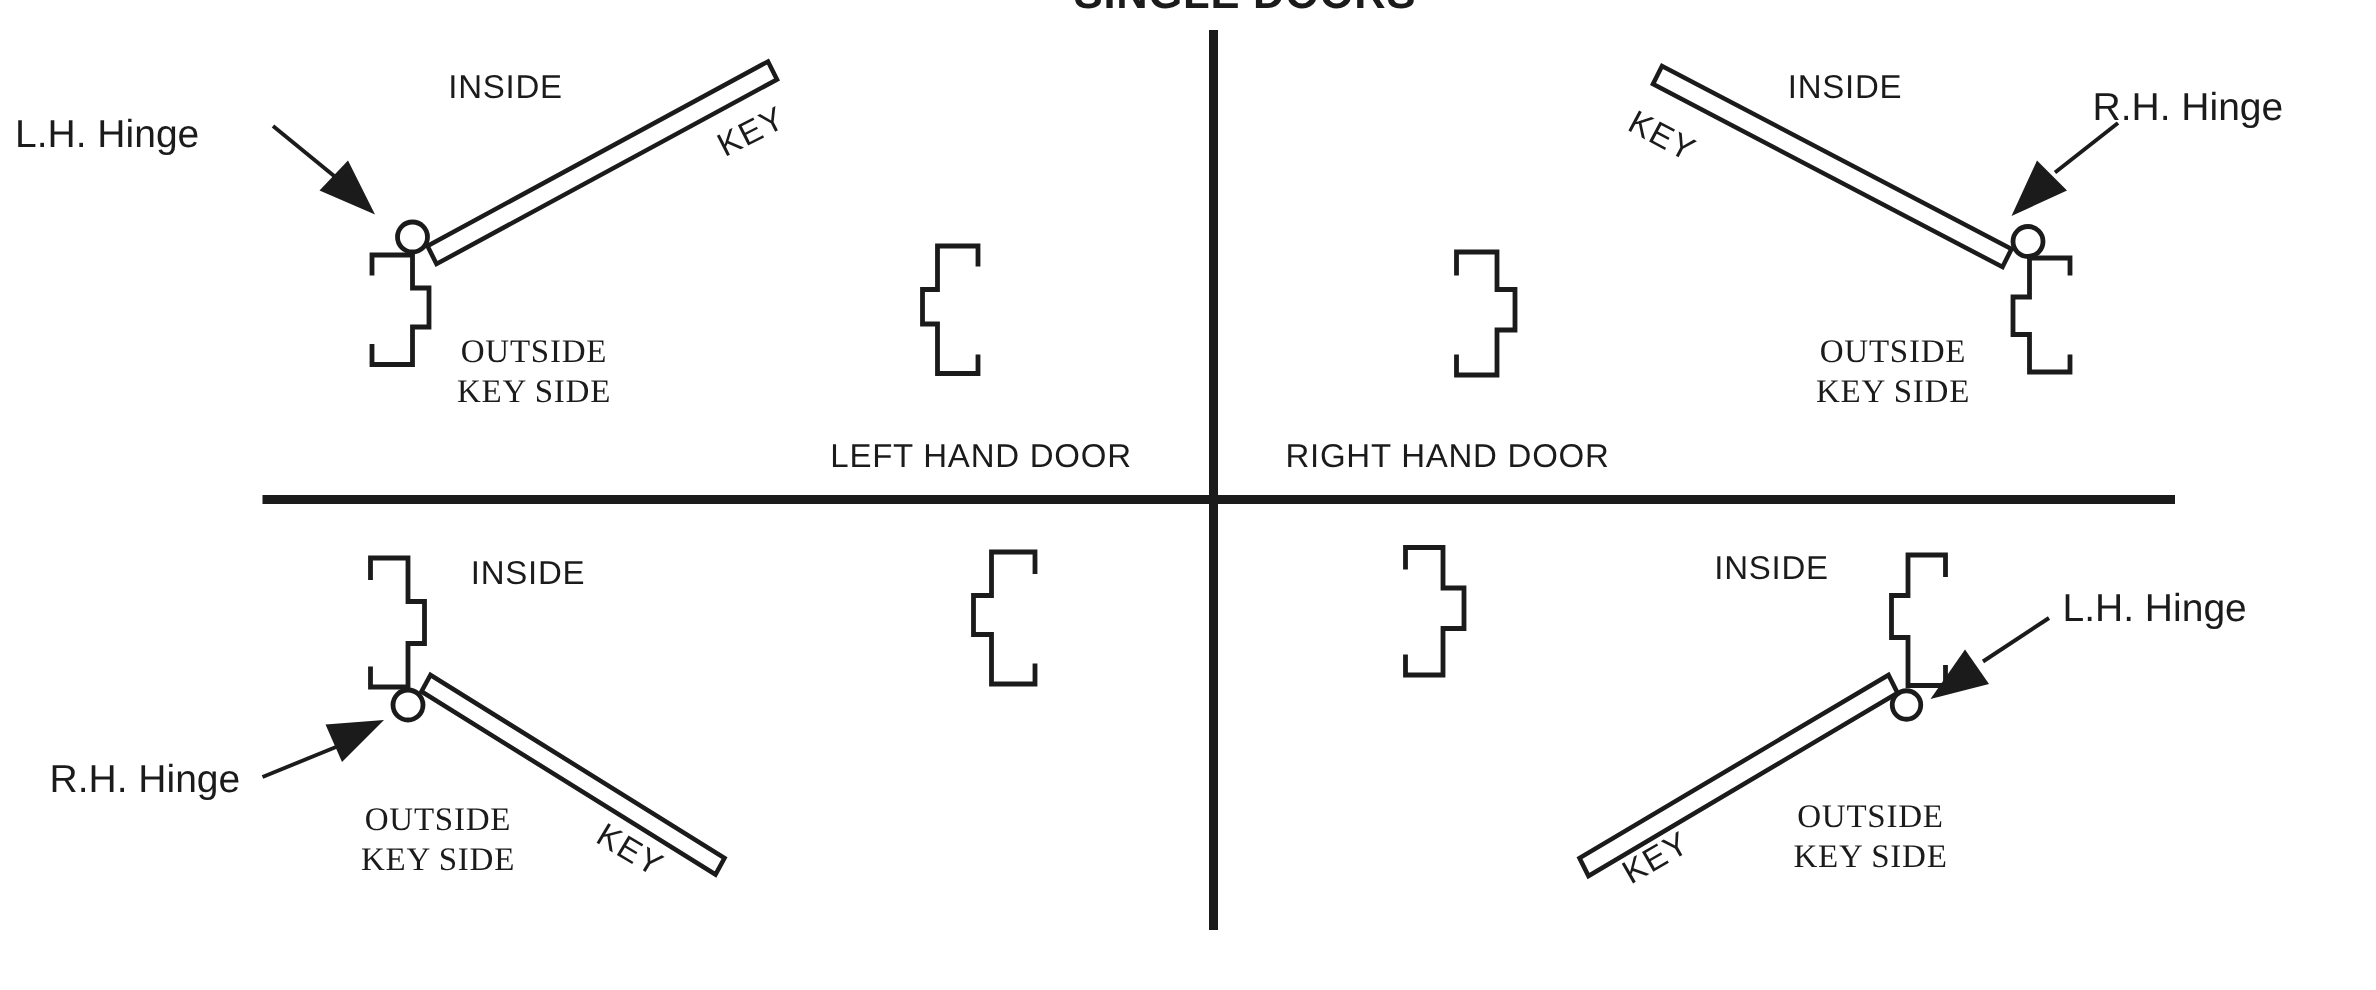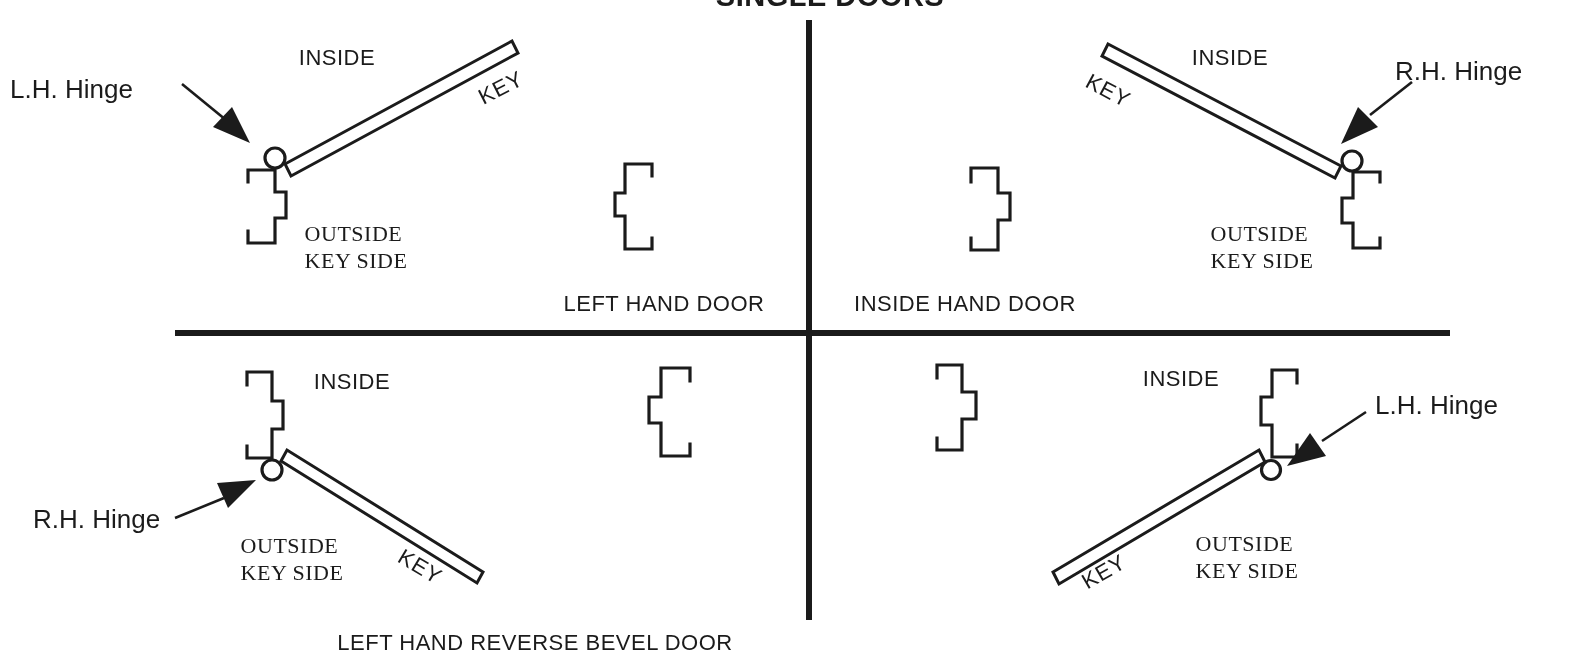--- a/index.html
+++ b/index.html
@@ -3,21 +3,21 @@
 <meta charset="utf-8">
 <style>
   html,body{margin:0;padding:0;background:#fff;}
   #stage{
     position:relative;width:1584px;height:660px;overflow:hidden;
     background:#ffffff;color:#1b1b1b;
     font-family:"Liberation Sans", sans-serif;
   }
   .lbl{position:absolute;white-space:nowrap;color:#1b1b1b;}
   .caps{font-size:22px;letter-spacing:0.5px;}
-  .center{transform:translateX(-50%);text-align:left;}
+  .center{transform:translateX(-50%);text-align:center;}
   .hinge-lbl{font-size:26px;}
   .key-lbl{font-size:22px;letter-spacing:1px;transform:translate(-50%,-50%);}
   .outside-block{line-height:27px;font-family:Liberation Serif, serif;}
   .title{font-size:29px;font-weight:700;letter-spacing:0.5px;}
   svg{position:absolute;left:0;top:0;}
   .stroke{fill:none;stroke:#1b1b1b;stroke-width:3.2;stroke-linejoin:miter;stroke-linecap:square;}
   .leaf{fill:#ffffff;stroke:#1b1b1b;stroke-width:3;stroke-linejoin:miter;}
   .pin{fill:#ffffff;stroke:#1b1b1b;stroke-width:3.2;}
   .ptr-line{stroke:#1b1b1b;stroke-width:2.6;}
   .ptr-head{fill:#1b1b1b;stroke:none;}
@@ -64,39 +64,38 @@
 
   <div class="lbl title center" style="left:830px;top:-20px;">SINGLE DOORS</div>
 
   <div class="lbl hinge-lbl" style="left:10px;top:74px;">L.H. Hinge</div>
   <div class="lbl caps center" style="left:337px;top:45px;">INSIDE</div>
   <div class="lbl key-lbl" style="left:501px;top:88px;transform:translate(-50%,-50%) rotate(-27deg);">KEY</div>
   <div class="lbl caps center outside-block" style="left:356px;top:220px;">
     <div>OUTSIDE</div>
     <div>KEY SIDE</div>
   </div>
-  <div class="lbl caps center" style="left:654px;top:291px;margin-left:10px;">LEFT HAND DOOR</div>
+  <div class="lbl caps center" style="left:654px;top:291px;">LEFT HAND DOOR</div>
 
   <div class="lbl hinge-lbl" style="left:1395px;top:56px;">R.H. Hinge</div>
   <div class="lbl caps center" style="left:1230px;top:45px;">INSIDE</div>
   <div class="lbl key-lbl" style="left:1108px;top:91px;transform:translate(-50%,-50%) rotate(28deg);">KEY</div>
   <div class="lbl caps center outside-block" style="left:1262px;top:220px;">
     <div>OUTSIDE</div>
     <div>KEY SIDE</div>
   </div>
-  <div class="lbl caps center" style="left:965px;top:291px;">INSIDE HAND DOOR</div>
+  <div class="lbl caps center" style="left:965px;top:291px;">RIGHT HAND DOOR</div>
 
   <div class="lbl hinge-lbl" style="left:33px;top:504px;">R.H. Hinge</div>
   <div class="lbl caps center" style="left:352px;top:369px;">INSIDE</div>
   <div class="lbl key-lbl" style="left:420px;top:567px;transform:translate(-50%,-50%) rotate(31deg);">KEY</div>
   <div class="lbl caps center outside-block" style="left:292px;top:532px;">
     <div>OUTSIDE</div>
     <div>KEY SIDE</div>
   </div>
-  <div class="lbl caps center" style="left:535px;top:630px;">LEFT HAND REVERSE BEVEL DOOR</div>
 
   <div class="lbl hinge-lbl" style="left:1375px;top:390px;">L.H. Hinge</div>
   <div class="lbl caps center" style="left:1181px;top:366px;">INSIDE</div>
   <div class="lbl key-lbl" style="left:1104px;top:572px;transform:translate(-50%,-50%) rotate(-30deg);">KEY</div>
   <div class="lbl caps center outside-block" style="left:1247px;top:530px;">
     <div>OUTSIDE</div>
     <div>KEY SIDE</div>
   </div>
 
 </div>

